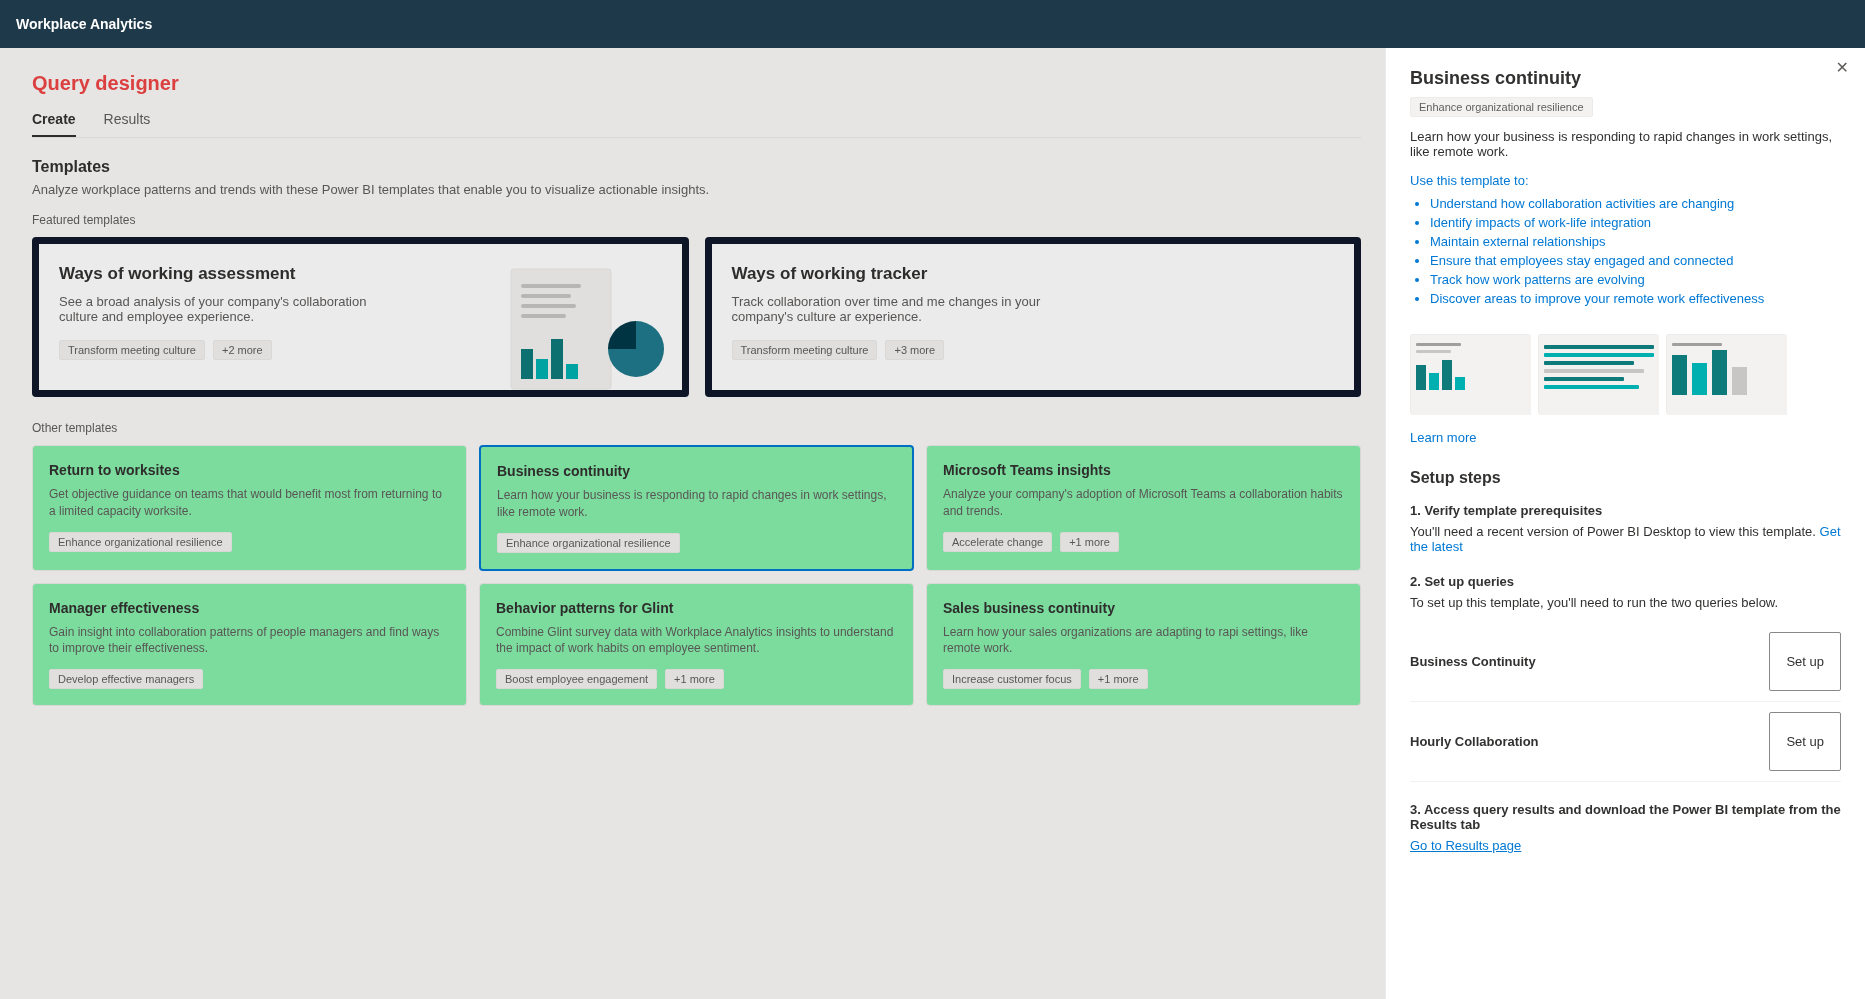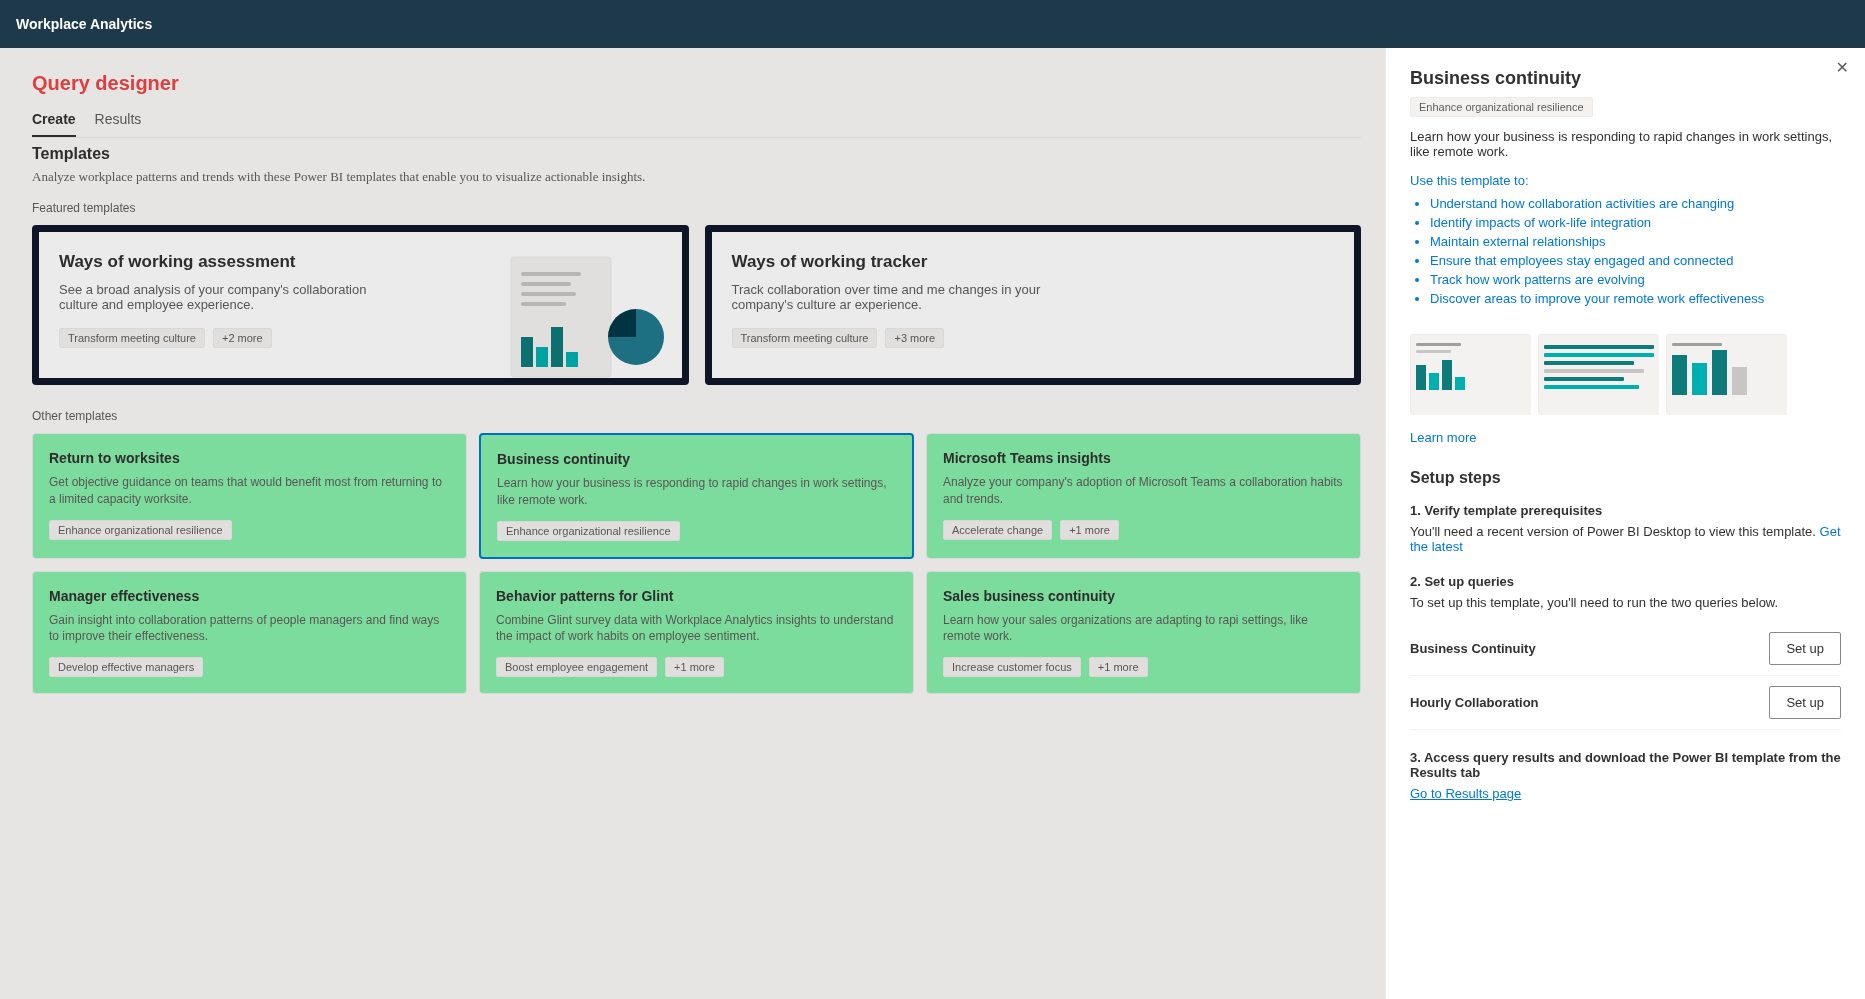--- a/index.html
+++ b/index.html
@@ -35,22 +35,22 @@
 
     .query-designer-title {
       font-size: 20px;
       font-weight: 600;
       color: #ef4444;
       margin-bottom: 16px;
     }
 
     .tabs {
       display: flex;
-      gap: 19px;
-      margin-bottom: 7px;
+      gap: 28px;
+      margin-bottom: 20px;
       border-bottom: 1px solid #edebe9;
     }
 
     .tab {
       font-size: 14px;
       color: #605e5c;
       padding-bottom: 8px;
       cursor: pointer;
     }
 
@@ -64,21 +64,20 @@
       font-size: 16px;
       font-weight: 600;
       color: #323130;
       margin-bottom: 6px;
     }
 
     .section-desc {
       font-size: 13px;
       color: #605e5c;
       margin-bottom: 16px;
-      font-family: Liberation Serif, serif;
     }
 
     .featured-label {
       font-size: 12px;
       color: #605e5c;
       margin-bottom: 10px;
     }
 
     
     .featured-row {
@@ -299,21 +298,21 @@
     .query-name {
       font-size: 13px;
       font-weight: 600;
       color: #323130;
     }
 
     .setup-btn {
       background: #fff;
       border: 1px solid #8a8886;
       border-radius: 2px;
-      padding: 8px 16px;
+      padding: 21px 16px;
       font-size: 13px;
       color: #323130;
       cursor: pointer;
     }
 
     .go-results {
       color: #0078d4;
       font-size: 13px;
       cursor: pointer;
     }

